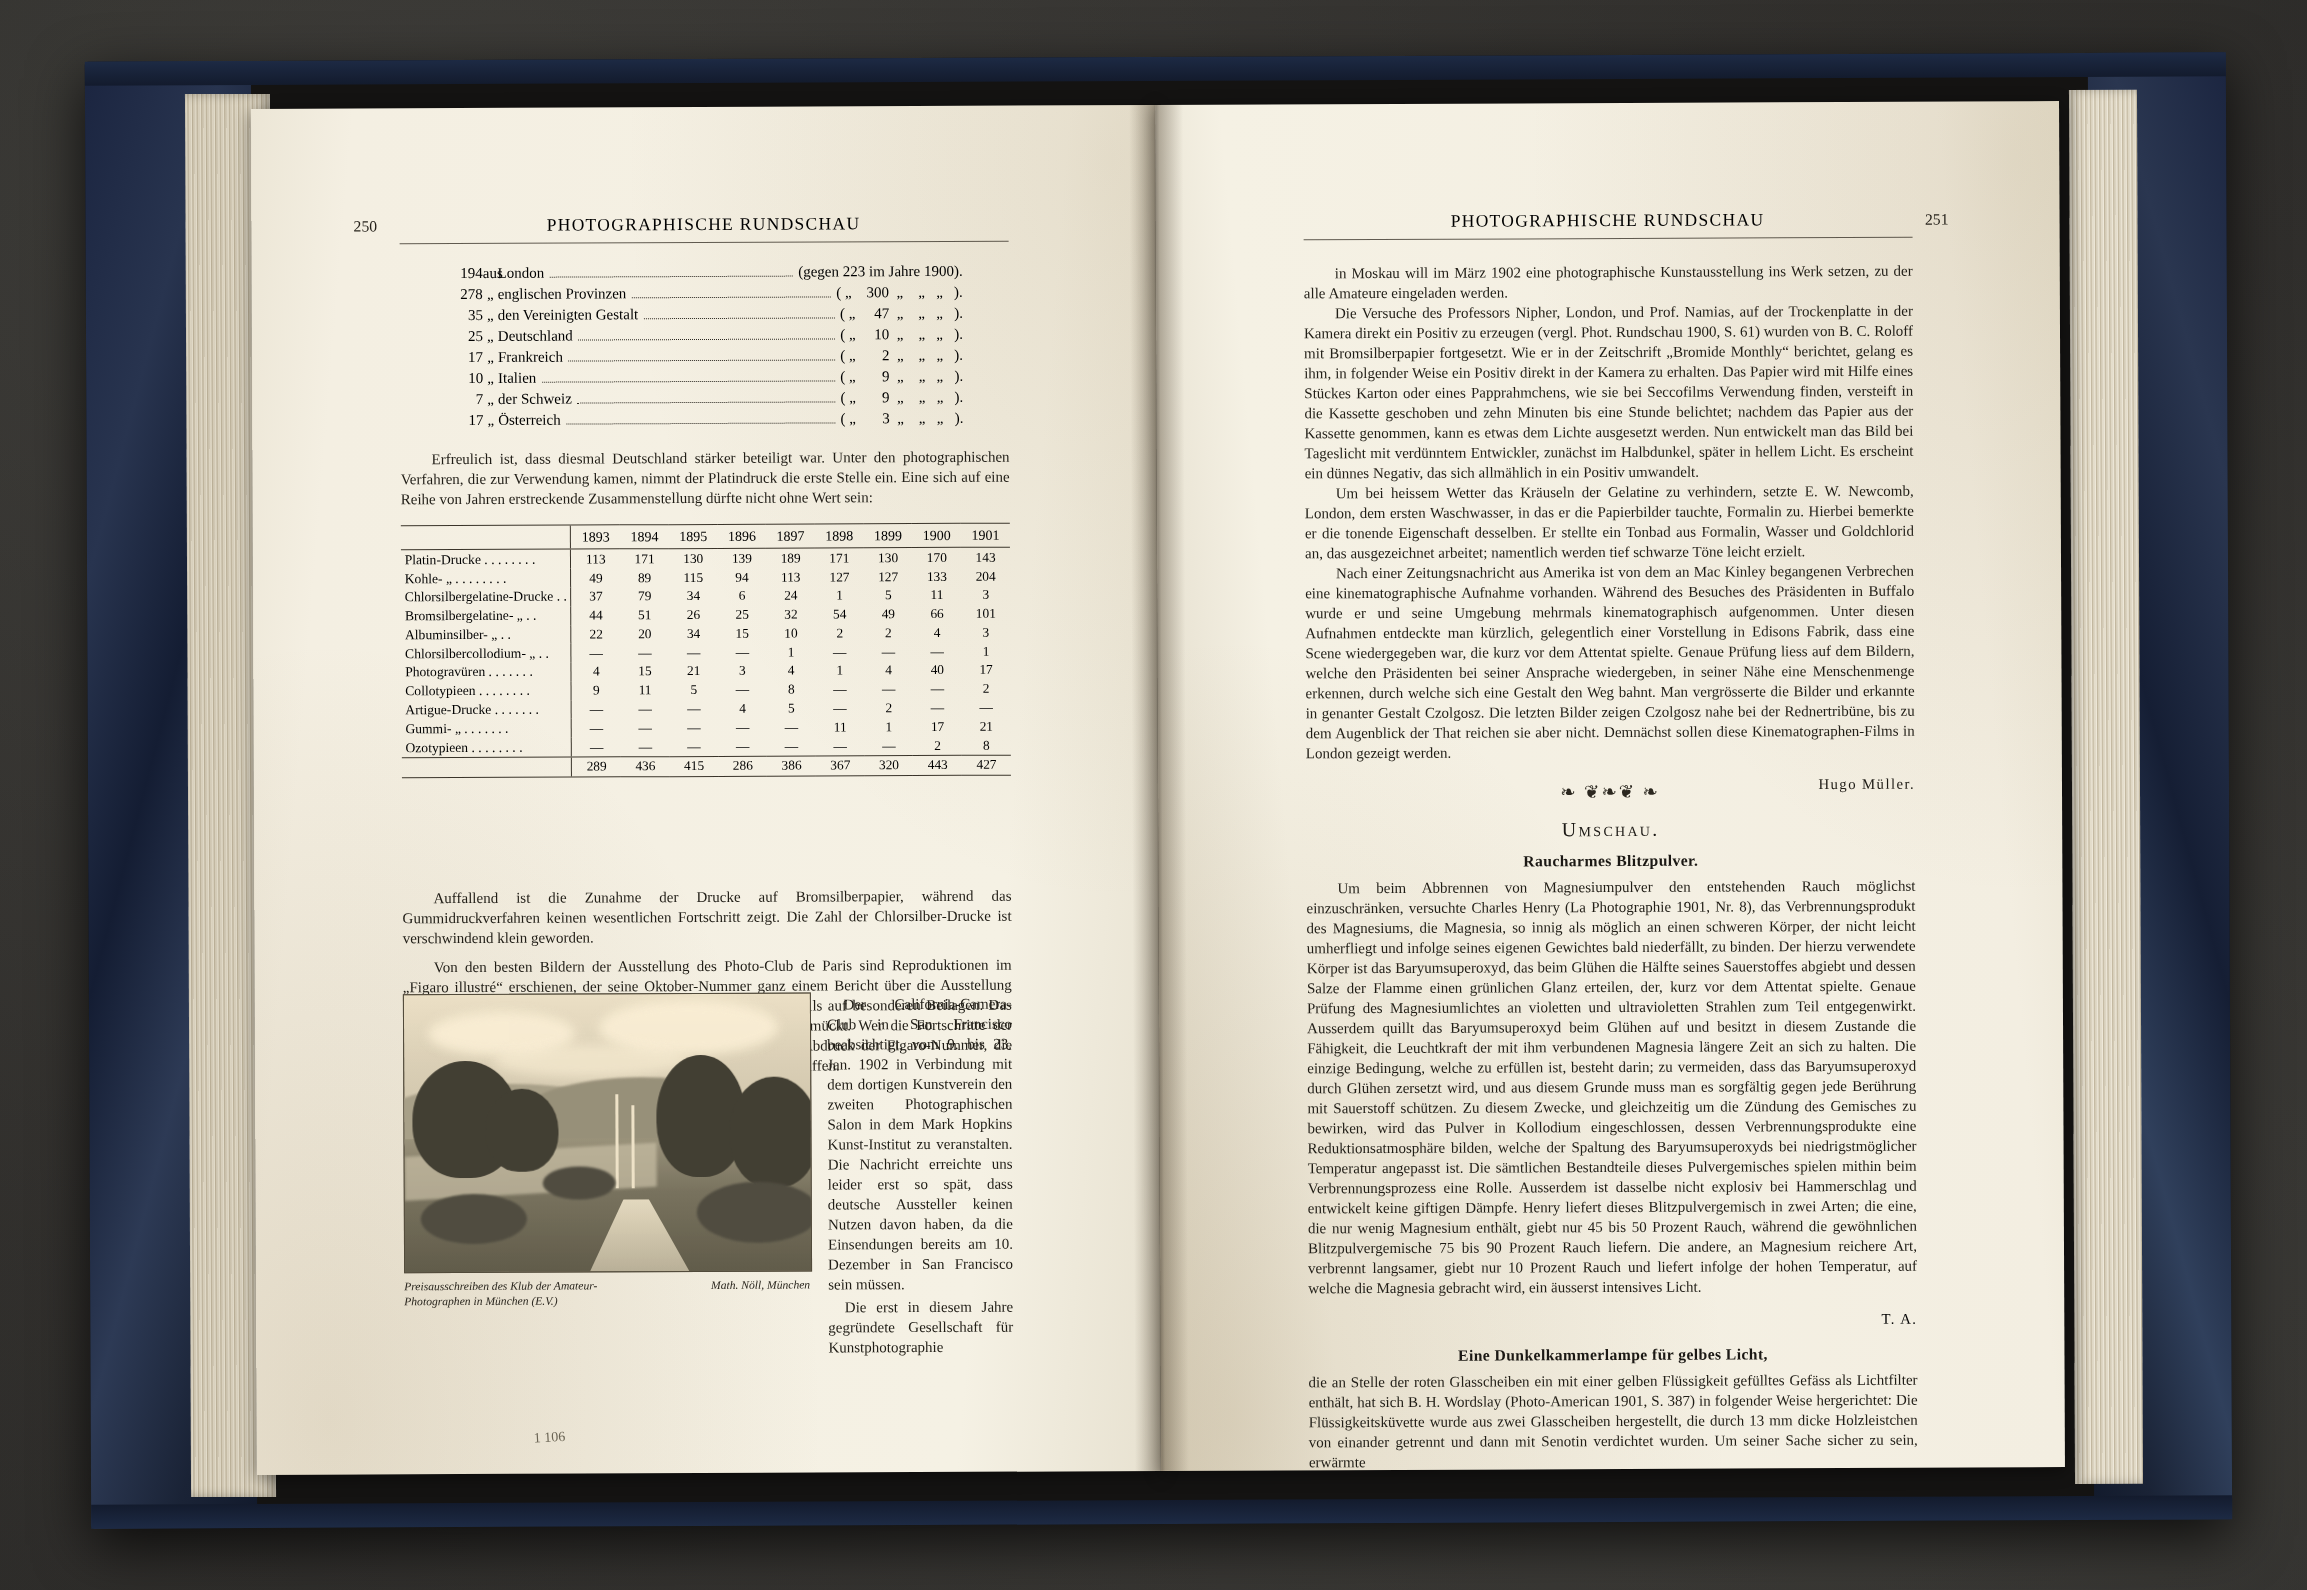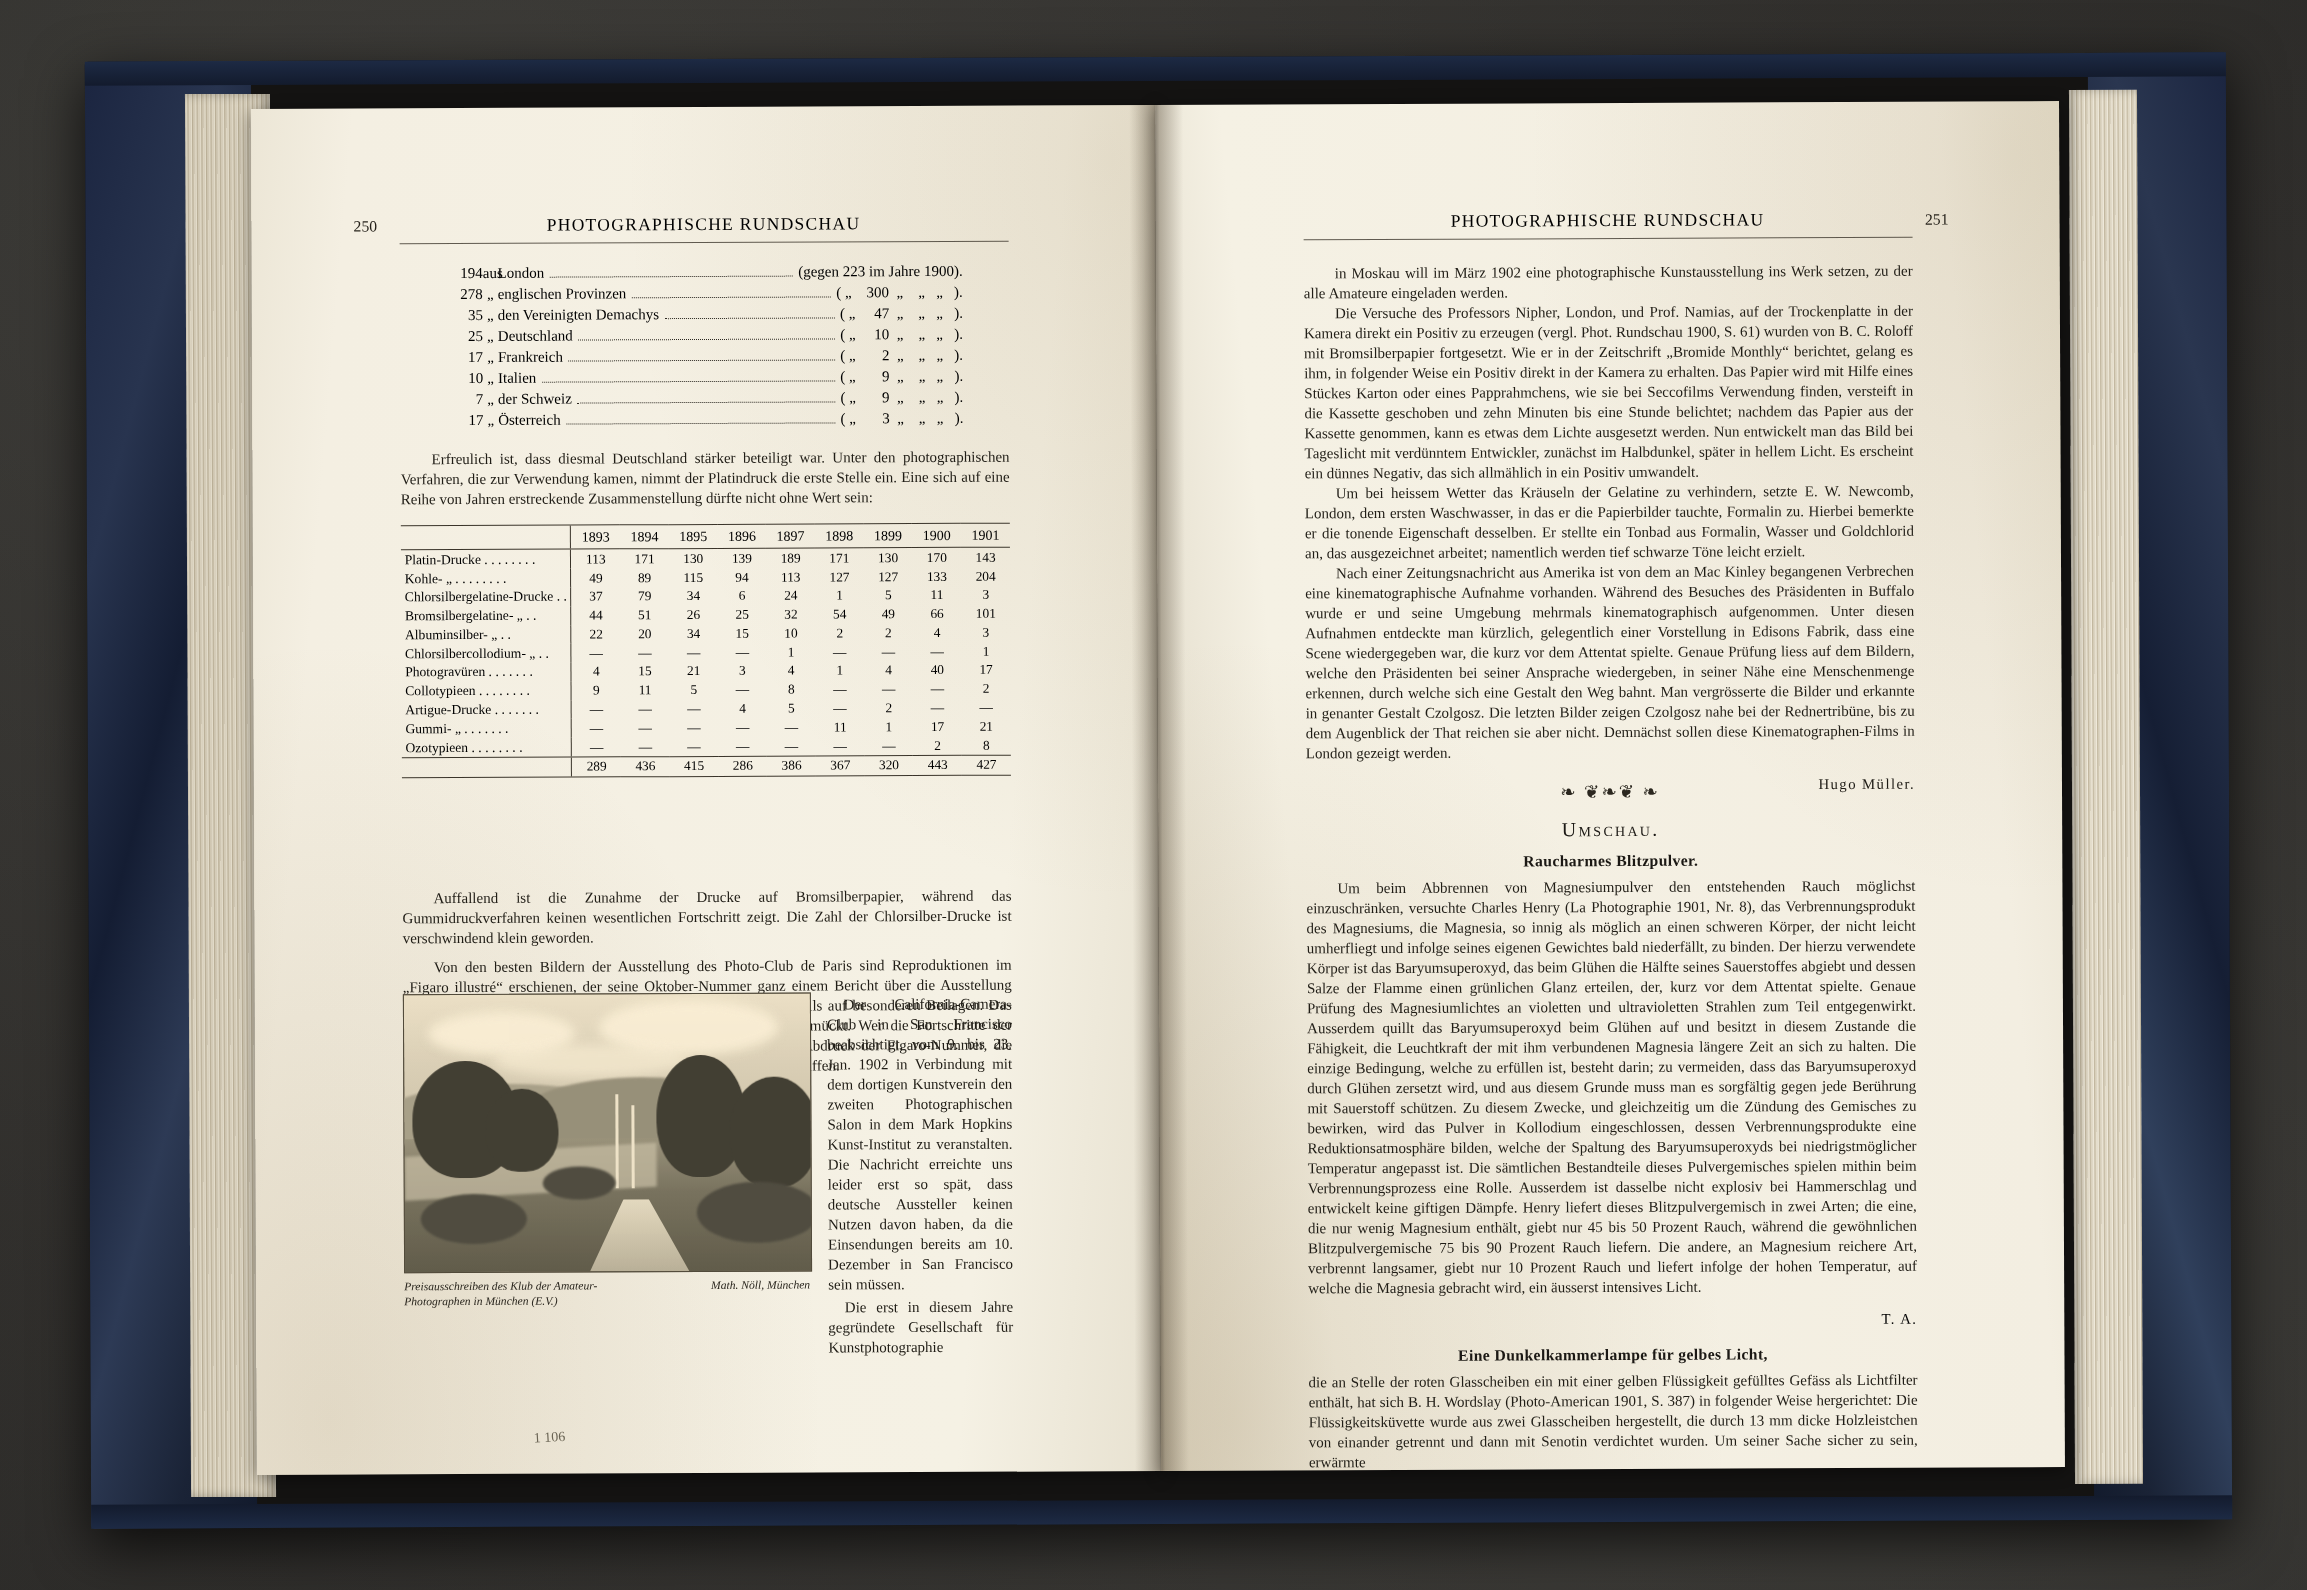--- a/index.html
+++ b/index.html
@@ -241,21 +241,21 @@
         <div class="cityrow">
           <span class="cnum">278</span>
           <span class="cq">„</span>
           <span class="cname">englischen Provinzen</span>
           <span class="cdots"></span>
           <span class="cpar">( „    300  „    „   „   ).</span>
         </div>
         <div class="cityrow">
           <span class="cnum">35</span>
           <span class="cq">„</span>
-          <span class="cname">den Vereinigten Demachys</span>
+          <span class="cname">den Vereinigten Gestalt</span>
           <span class="cdots"></span>
           <span class="cpar">( „     47  „    „   „   ).</span>
         </div>
         <div class="cityrow">
           <span class="cnum">25</span>
           <span class="cq">„</span>
           <span class="cname">Deutschland</span>
           <span class="cdots"></span>
           <span class="cpar">( „     10  „    „   „   ).</span>
         </div>

